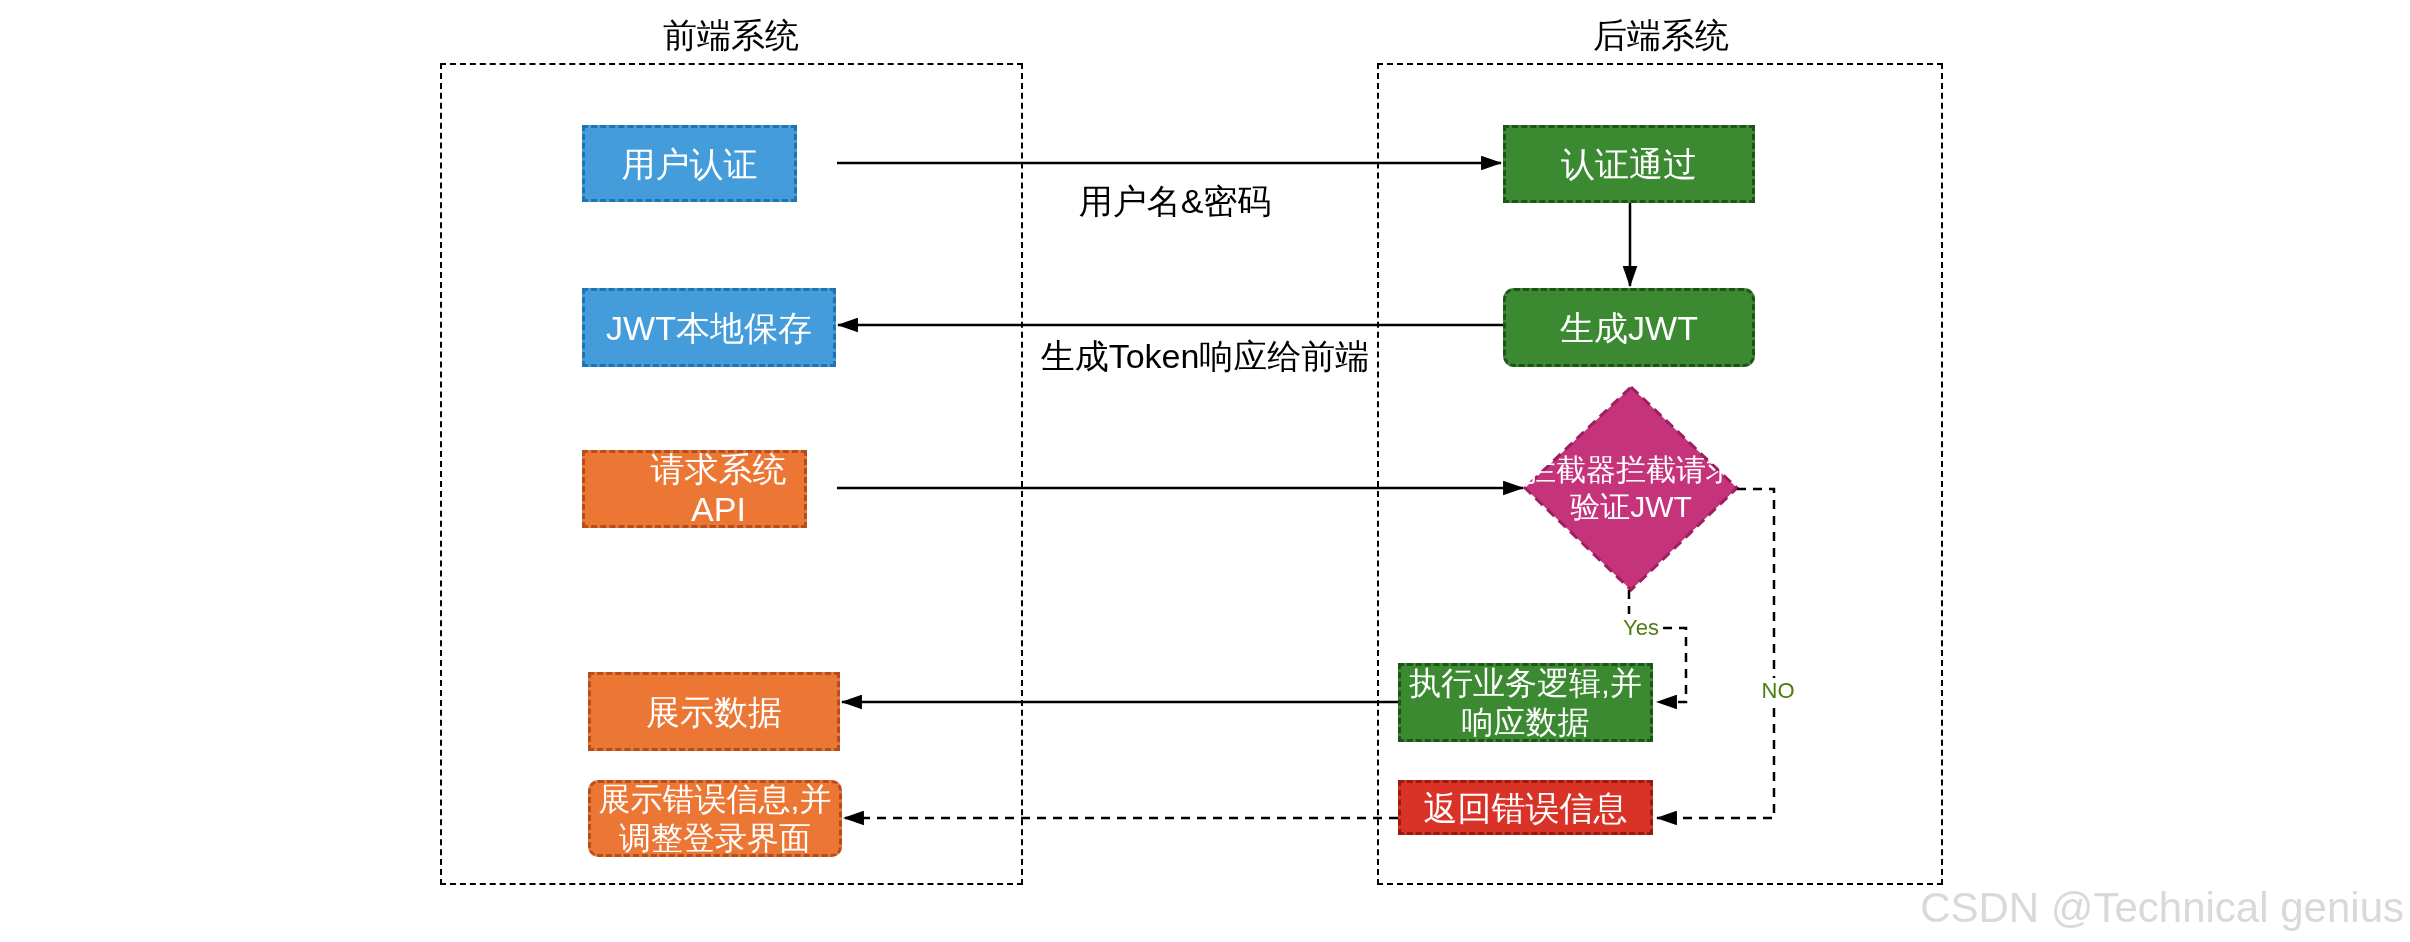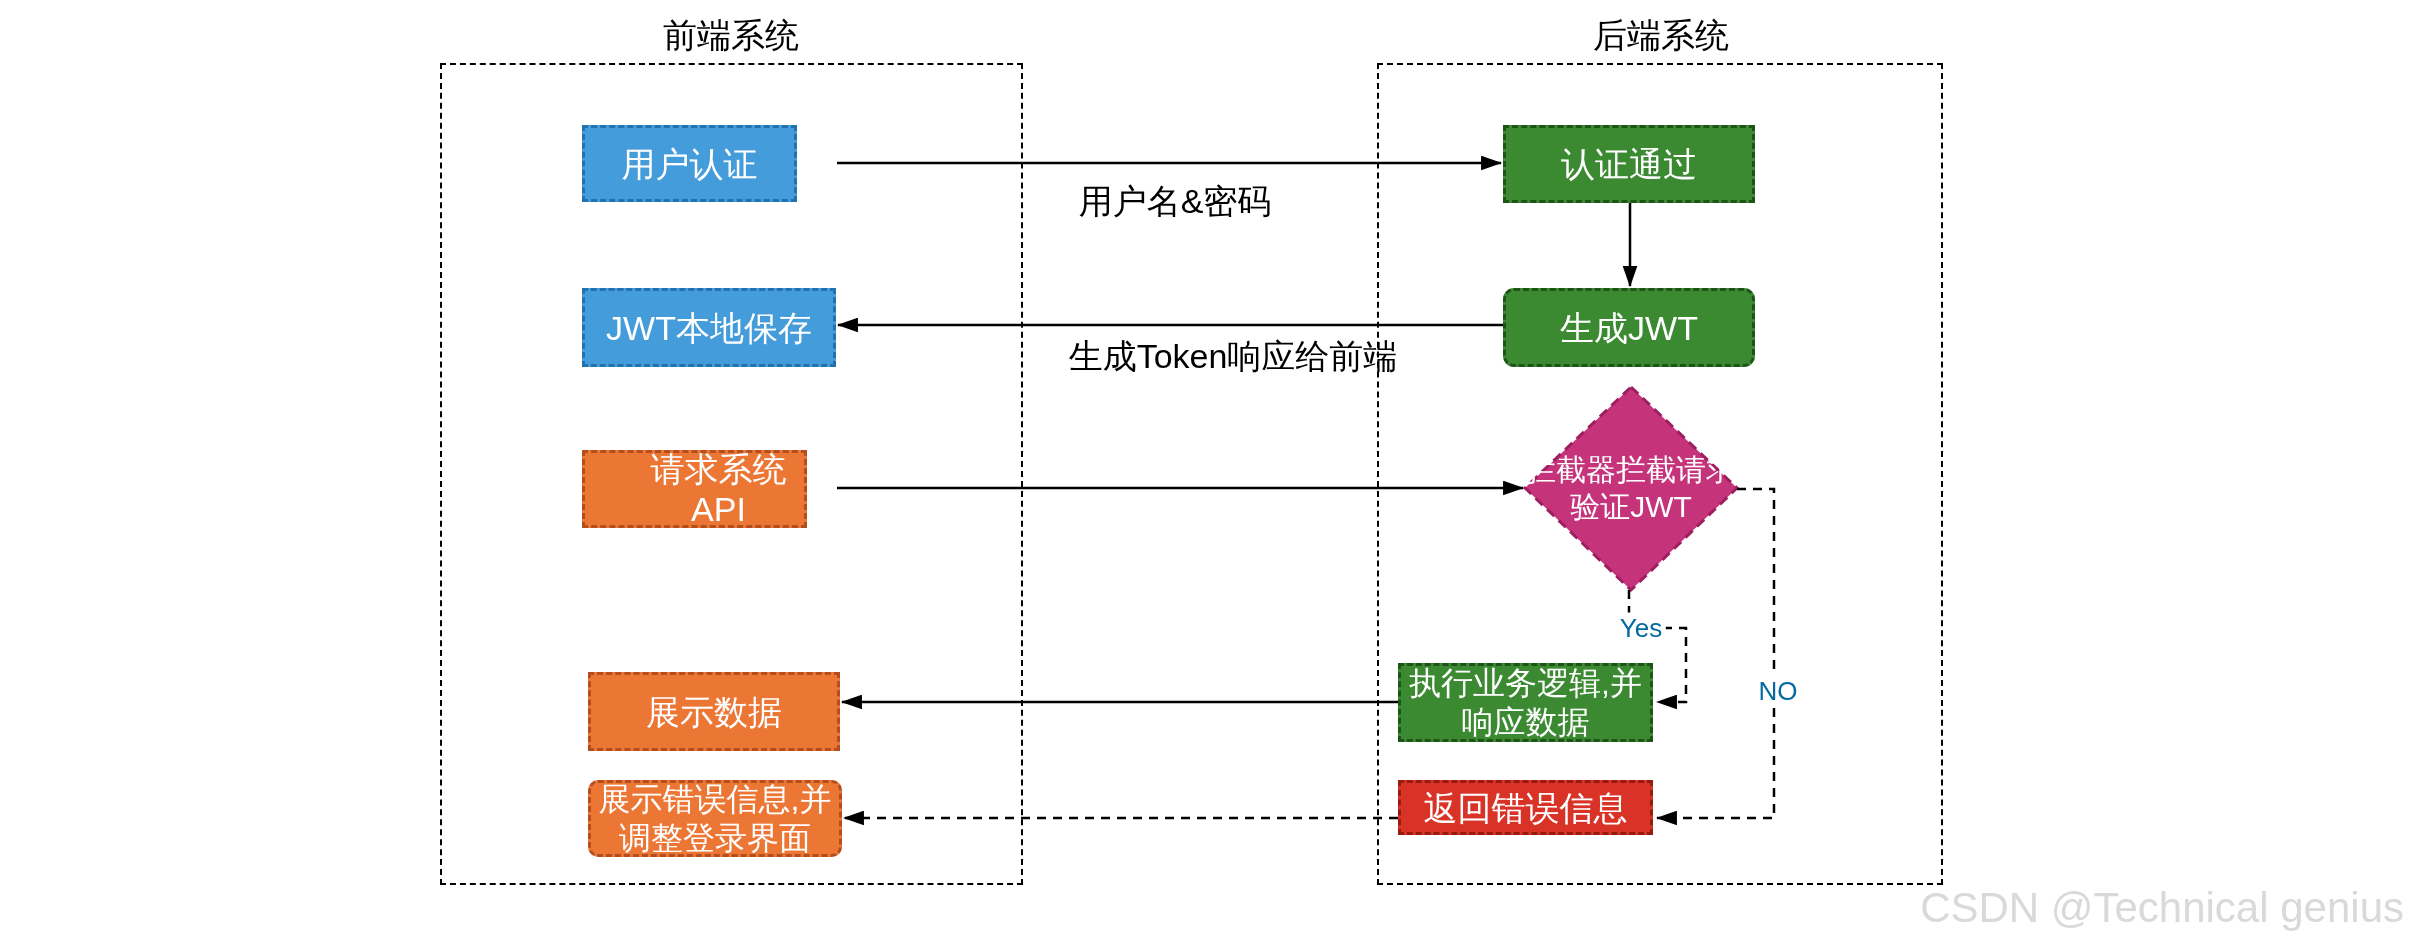--- a/index.html
+++ b/index.html
@@ -60,22 +60,22 @@
     color:#ffffff;
     font-size:30px;
     line-height:37px;
     text-align:center;
     white-space:nowrap;
     z-index:4;
   }
   .branch-label{
     position:absolute;
     transform:translate(-50%,-50%);
-    font-size:26px;
-    color:#0369a1;
+    font-size:22px;
+    color:#4d7c0f;
     background:#ffffff;
     padding:0 4px;
     white-space:nowrap;
     z-index:4;
   }
   .watermark{
     position:absolute;
     right:6px;top:884px;
     font-size:42px;
     color:var(--watermark);
@@ -158,19 +158,19 @@
 
     <path d="M1737,489 H1774 V818 H1657" stroke="#000" stroke-width="2.5" fill="none" stroke-dasharray="9,7" marker-end="url(#arrow)"></path>
   </svg>
 
   <div class="decision-label">
     <div>拦截器拦截请求</div>
     <div>验证JWT</div>
   </div>
 
   <div class="edge-label" style="left:1175px;top:179px;">用户名&amp;密码</div>
-  <div class="edge-label" style="left:1205px;top:334px;margin-left:28px;">生成Token响应给前端</div>
+  <div class="edge-label" style="left:1205px;top:334px;">生成Token响应给前端</div>
   <div class="branch-label" style="left:1641px;top:628px;">Yes</div>
   <div class="branch-label" style="left:1778px;top:691px;">NO</div>
 
   <div class="watermark">CSDN @Technical genius</div>
 
 </div>
 
 </body></html>

